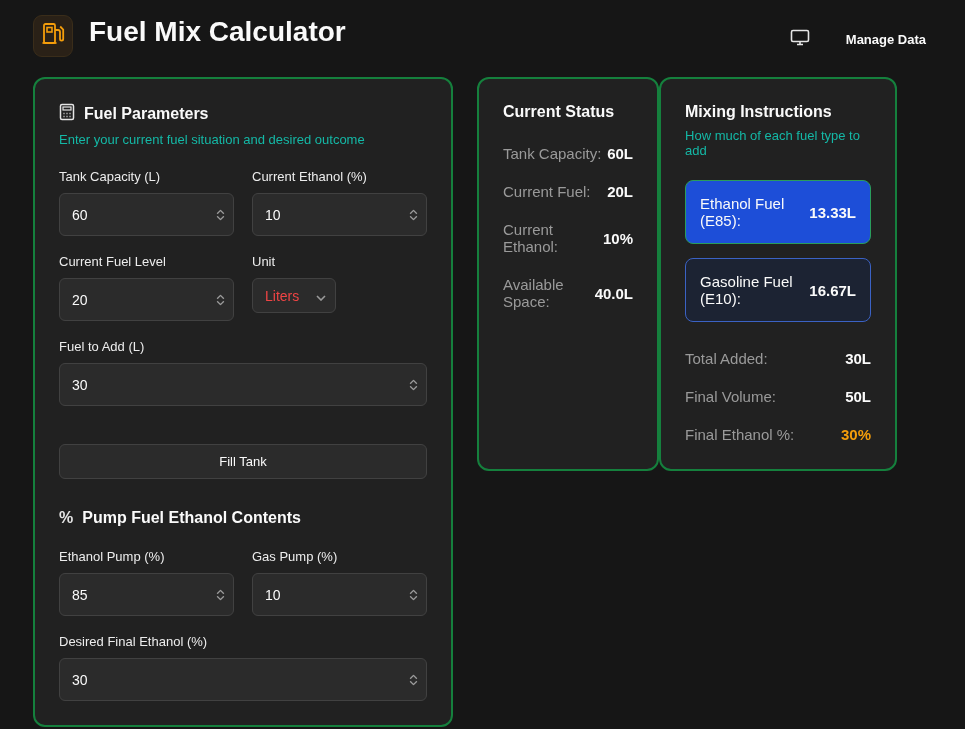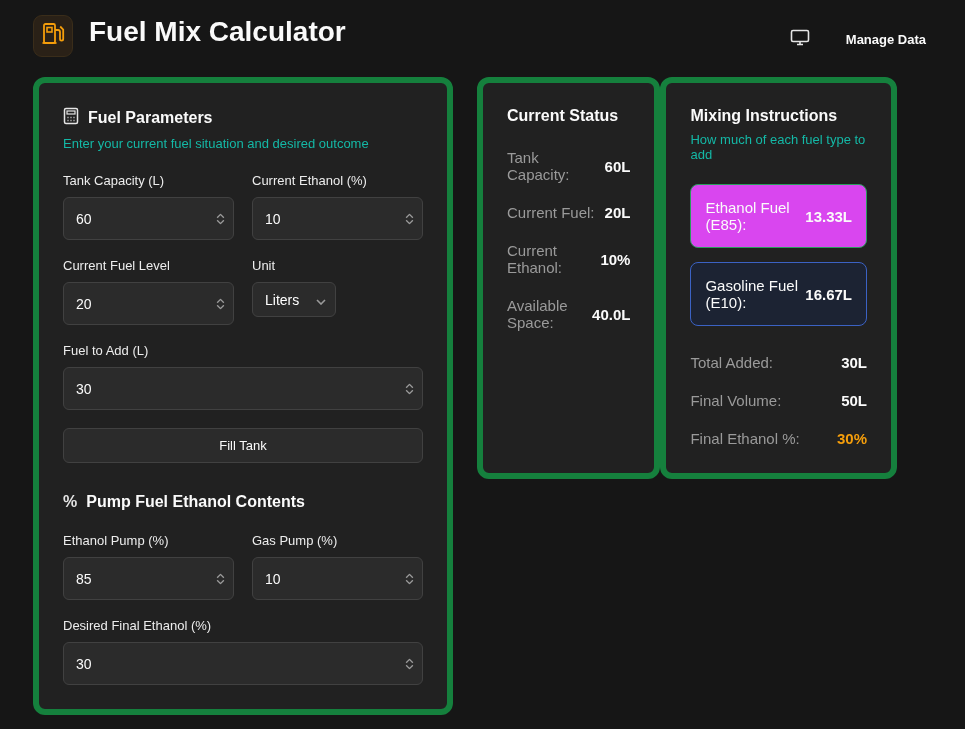--- a/index.html
+++ b/index.html
@@ -46,21 +46,21 @@
     display:grid;
     grid-template-columns:420px 420px;
     column-gap:24px;
     padding:10px 33px 34px 33px;
     align-items:start;
   }
   .right-col { display:flex; flex-direction:row; }
 
   .card {
     background:#212121;
-    border:6px solid #15803d;
+    border:2px solid #15803d;
     border-radius:12px;
     padding:24px;
   }
 
   .card-title-row { display:flex; align-items:center; gap:9px; }
   .card-title { font-size:16px; font-weight:bold; color:#fafafa; }
   .card-subtitle { font-size:13px; color:#14b8a6; margin-top:7px; }
 
   
   .field-grid {
@@ -83,28 +83,28 @@
   }
   .stepper {
     position:absolute; right:9px; top:50%; transform:translateY(-50%);
     display:flex; flex-direction:column; gap:1px; cursor:pointer;
   }
   .select-box {
     width:84px; height:35px;
     background:#2b2b2b;
     border:1px solid #414141;
     border-radius:6px;
-    color:#ffffff; font-size:14px;
+    color:#ef4444; font-size:14px;
     display:flex; align-items:center; justify-content:space-between;
     padding:0 9px 0 12px;
     cursor:pointer;
   }
   .full-row { grid-column:1 / span 2; }
   .fill-tank-btn {
-    width:100%; height:35px; margin-top:0;
+    width:100%; height:35px; margin-top:20px;
     background:#2b2b2b;
     border:1px solid #414141;
     border-radius:6px;
     color:#fafafa; font-size:13px;
     cursor:pointer;
     font-family:"Liberation Sans", sans-serif;
   }
   .section-gap { margin-top:30px; }
   .pct-icon { font-size:16px; font-weight:bold; color:#e5e5e5; }
 
@@ -121,21 +121,21 @@
   
   .result-box {
     border-radius:8px;
     display:flex; justify-content:space-between; align-items:center;
     padding:14px 14px;
     font-size:15px;
     margin-top:14px;
   }
   .result-box.green {
     border:1px solid #2a9d5c;
-    background:#d946ef;
+    background:#1d4ed8;
     margin-top:22px;
   }
   .result-box.blue {
     border:1px solid #3b62c4;
     background:#1c2333;
   }
   .result-label { color:#fafafa; }
   .result-value { color:#fafafa; font-weight:bold; }
   .summary-rows { margin-top:28px; }
   .accent-orange { color:#f59e0b; font-weight:bold; }

